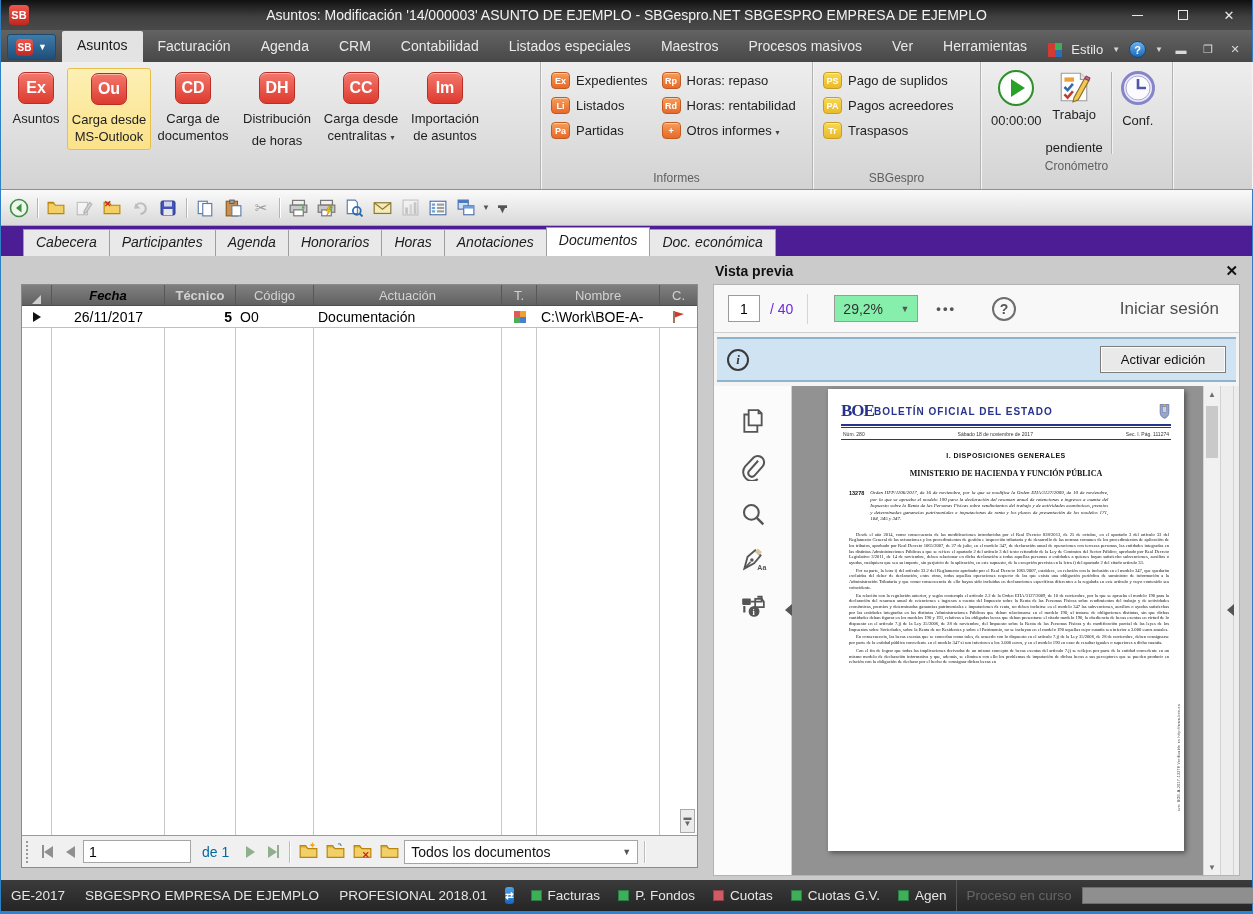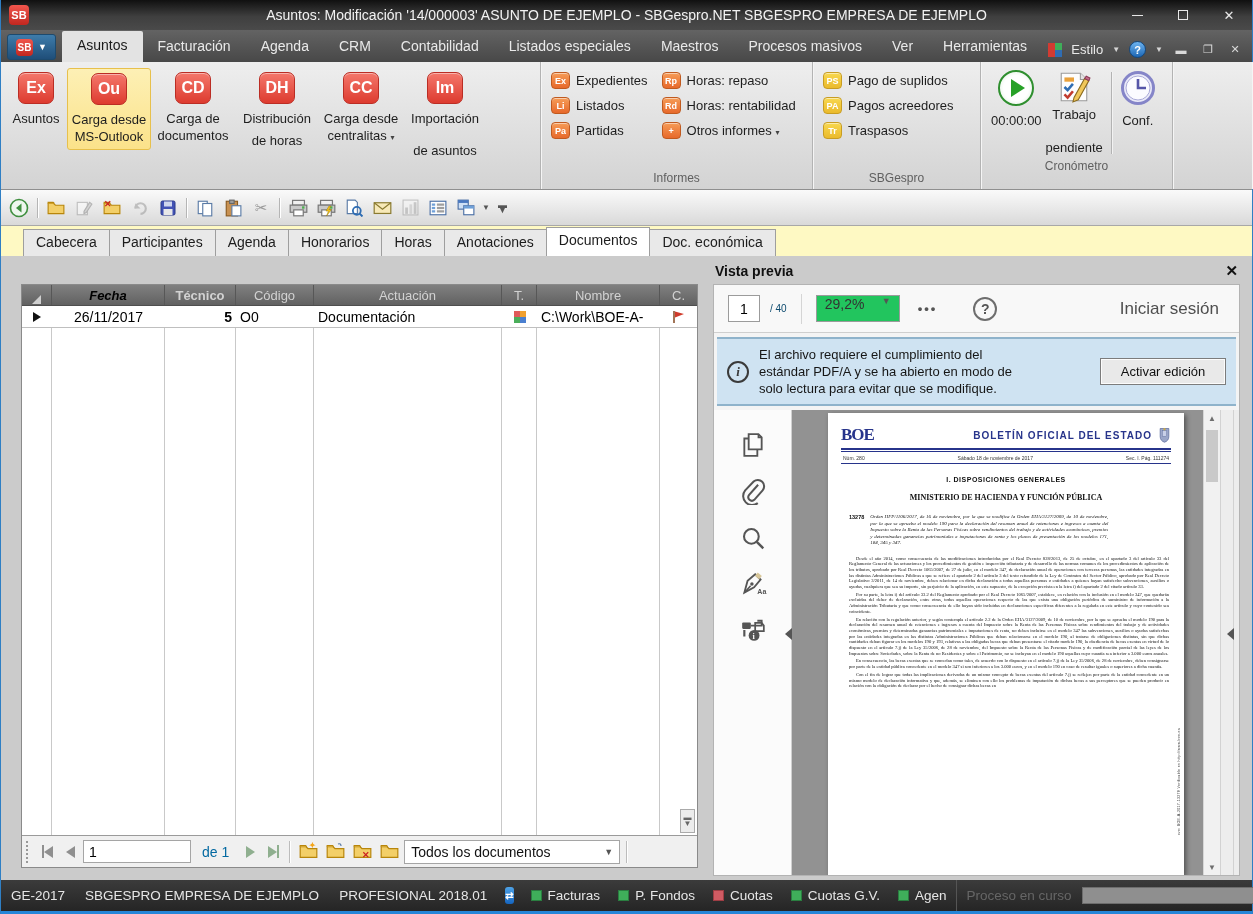--- a/index.html
+++ b/index.html
@@ -71,21 +71,21 @@
   
   #qtoolbar { position:absolute; left:0; top:190px; width:100%; height:36px;
     background:linear-gradient(#fafafa,#d9d9d9); border-bottom:1px solid #a8a8a8; display:flex; align-items:center; gap:4px; padding:0 6px; }
   .tbtn { width:24px; height:24px; display:flex; align-items:center; justify-content:center; }
   .tsep { width:1px; height:20px; background:#b5b5b5; box-shadow:1px 0 0 #fff; margin:0 2px; }
   .gray { filter:grayscale(1) opacity(.45); }
   .cut-glyph { font-size:15px; color:#9a9a9a; }
   .ovf { display:flex; flex-direction:column; align-items:center; line-height:5px; color:#555; font-size:9px; margin-left:4px; }
 
   
-  #tabstrip { position:absolute; left:0; top:226px; width:100%; height:30px; background:#fef9c3; display:flex; align-items:flex-end; padding-left:22px; }
+  #tabstrip { position:absolute; left:0; top:226px; width:100%; height:30px; background:#4c1d95; display:flex; align-items:flex-end; padding-left:22px;font-style:italic; }
   .doctab { font-size:14px; color:#1c1c1c; background:#e9e9e9; border:1px solid #9e9e9e; border-bottom:none; padding:4px 12px 6px 12px; margin-right:-1px; }
   .doctab.active { background:#fff; position:relative; z-index:2; padding-bottom:8px; margin-top:-2px; }
 
   
   #workspace { position:absolute; left:0; top:256px; width:100%; height:624px; background:#cbcbcb; }
   #gridpanel { position:absolute; left:20px; top:28px; width:677px; height:584px; border:1px solid #8a8a8a; background:#fff; display:flex; flex-direction:column; }
   #gridhead { display:flex; height:21px; background:linear-gradient(#808080,#616161); border-bottom:1px solid #4e4e4e; }
   .hcell { color:#d2d2d2; font-size:13px; display:flex; align-items:center; justify-content:center; border-right:1px solid #575757; overflow:hidden; }
   .hcell.sort { color:#000; font-weight:bold; font-style:italic; }
   .hc0{width:30px;} .hc1{width:113px;} .hc2{width:71px;font-weight:bold;} .hc3{width:78px;} .hc4{width:188px;} .hc5{width:35px;} .hc6{width:123px;} .hc7{width:37px; border-right:none;}
@@ -101,34 +101,34 @@
   #navigator { display:flex; align-items:center; height:32px; border-top:1px solid #9a9a9a; background:#f0f0f0; padding:0 4px; gap:3px; }
   .dragdots { width:5px; height:22px; border-left:2px dotted #999; margin-right:3px; }
   .navbtn { width:20px; height:22px; display:flex; align-items:center; justify-content:center; }
   .nav-tri-l { width:0; height:0; border-right:9px solid #8f8f8f; border-top:6px solid transparent; border-bottom:6px solid transparent; }
   .nav-tri-r { width:0; height:0; border-left:9px solid #8faf8f; border-top:6px solid transparent; border-bottom:6px solid transparent; }
   .nav-bar { width:2px; height:13px; background:#8f8f8f; }
   .nav-bar.g { background:#8faf8f; }
   #navpage { width:108px; height:23px; border:1px solid #a5a5a5; font-size:14px; padding:0 5px; font-family:"Liberation Sans",sans-serif; }
   .nav-of { font-size:14px; color:#0369a1; padding:0 8px; }
   .nav-sep { width:1px; height:22px; background:#bcbcbc; box-shadow:1px 0 0 #fff; margin:0 3px; }
-  #navfilter { width:216px; height:24px; background:#fff; border:1px solid #a5a5a5; display:flex; align-items:center; font-size:14px; color:#111; padding:0 6px; }
+  #navfilter { width:234px; height:24px; background:#fff; border:1px solid #a5a5a5; display:flex; align-items:center; font-size:14px; color:#111; padding:0 6px; }
   #navfilter .caret { margin-left:auto; color:#555; font-size:9px; }
 
   
   #preview { position:absolute; left:708px; top:4px; width:535px; height:616px; }
   #pvheader { display:flex; align-items:center; height:22px; padding:0 6px; }
   #pvtitle { font-weight:bold; font-size:14px; color:#101010; }
   #pvclose { margin-left:auto; font-weight:bold; font-size:15px; color:#111; }
   #pvbox { position:absolute; left:4px; top:24px; right:4px; bottom:0; border:1px solid #b3b3b3; background:#f4f4f4; display:flex; flex-direction:column; }
   #pvtoolbar { height:48px; background:#f8f8f8; border-bottom:1px solid #cfcfcf; display:flex; align-items:center; padding:0 14px; gap:10px; }
   #pvpage { width:32px; height:27px; border:1px solid #9b9b9b; text-align:center; font-size:14px; font-family:"Liberation Sans",sans-serif; }
-  .pv-pages { font-size:10px; color:#0c4a6e; }
+  .pv-pages { font-size:14px; color:#6d28d9; }
   .pv-tsep { width:1px; height:30px; background:#d5d5d5; margin:0 4px; }
-  #pvzoom { width:84px; height:27px; border:1px solid #9b9b9b; background:#22c55e; display:flex; font-size:14px; color:#333; padding:0 8px; }
+  #pvzoom { width:84px; height:27px; border:1px solid #9b9b9b; background:#86efac; display:flex; align-items:center; font-size:14px; color:#333; padding:0 8px;margin-left:12px; }
   #pvzoom .caret { margin-left:auto; font-size:9px; color:#555; }
   .pv-more { font-size:13px; color:#555; letter-spacing:2px; font-weight:bold; margin-left:8px; }
   .pv-help { width:24px; height:24px; border-radius:50%; border:2px solid #6e6e6e; color:#555; font-size:14px; font-weight:bold;
     display:flex; align-items:center; justify-content:center; margin-left:26px; }
   .pv-signin { font-size:17px; color:#4f4f4f; margin-left:auto; margin-right:6px; }
 
   #pvbanner { margin:4px 3px; background:#cfe3f2; border-top:2px solid #8fb3cb; border-bottom:2px solid #8fb3cb;
     display:flex; align-items:center; padding:7px 10px; gap:10px; }
   .info-circ { min-width:22px; width:22px; height:22px; border-radius:50%; border:2px solid #3a3a3a; color:#3a3a3a;
     font-size:13px; font-weight:bold; font-style:italic; display:flex; align-items:center; justify-content:center; font-family:"Liberation Serif",serif; }
@@ -139,21 +139,21 @@
   #pvcontent { flex:1; display:flex; min-height:0; }
   #pdfsidebar { width:78px; background:#fbfbfb; border-right:1px solid #d0d0d0; display:flex; flex-direction:column; align-items:center; padding-top:22px; gap:20px; position:relative; }
   #pdfsidebar svg { display:block; }
   .side-collapse { position:absolute; right:-1px; top:218px; width:0; height:0; border-right:7px solid #555; border-top:6px solid transparent; border-bottom:6px solid transparent; }
   #pdfviewer { flex:1; background:#929292; position:relative; overflow:hidden; }
   #pdfpage { position:absolute; left:36px; top:3px; width:356px; height:462px; background:#fff; box-shadow:2px 2px 5px rgba(0,0,0,.45); padding:12px 13px 0 13px; overflow:hidden; }
 
   
   .boe-head { display:flex; align-items:center; }
   .boe-logo { color:#27348b; font-weight:bold; font-size:17px; letter-spacing:-1px; font-family:"Liberation Serif",serif; }
-  .boe-mast { flex:1; text-align:right; color:#27348b; font-weight:bold; font-size:10px; letter-spacing:1px; }
+  .boe-mast { flex:1; text-align:left; color:#27348b; font-weight:bold; font-size:10px; letter-spacing:1px; }
   .boe-rule { height:2px; background:#27348b; margin-top:3px; }
   .boe-rule.thin { height:1px; margin-top:1px; }
   .boe-meta { display:flex; font-size:5px; color:#333; margin-top:2px; padding:1px 2px; border-bottom:1px solid #27348b; padding-bottom:2px; }
   .boe-meta .c { flex:1; text-align:center; }
   .boe-sec { text-align:center; font-size:7px; font-weight:bold; color:#111; margin-top:12px; letter-spacing:.5px; }
   .boe-min { text-align:center; font-size:8px; font-weight:bold; color:#111; margin-top:10px; font-family:"Liberation Serif",serif; }
   .boe-item { display:flex; margin-top:12px; gap:6px; padding:0 8px; }
   .boe-itemno { font-size:5.5px; font-weight:bold; color:#111; }
   .boe-summary { font-size:5px; line-height:6.5px; font-style:italic; color:#111; text-align:justify; font-family:"Liberation Serif",serif; width:238px; }
   .boe-body { margin-top:9px; padding:0 2px 0 8px; }
@@ -370,21 +370,21 @@
           <span class="lbl" style="margin-top:5px">de horas</span>
         </div>
         <div class="bigbtn">
           <span class="ricon-lg">CC</span>
           <span class="lbl">Carga desde</span>
           <span class="lbl" style="margin-top:0"><span>centralitas</span> <span class="ddcaret">▾</span></span>
         </div>
         <div class="bigbtn">
           <span class="ricon-lg">Im</span>
           <span class="lbl">Importación</span>
-          <span class="lbl" style="margin-top:15px">de asuntos</span>
+          <span class="lbl" style="margin-top:0">de asuntos</span>
         </div>
       </div>
     </div>
 
     <div class="rgroup" style="width:272px">
       <div class="rgroup-body" style="gap:2px">
         <div class="smallrows">
           <div class="smallitem">
             <span class="ricon-sm ricon-or">Ex</span>
             <span class="lbl">Expedientes</span>
@@ -685,21 +685,20 @@
           <div id="pvzoom">
             <span>29,2%</span>
             <span class="caret">▼</span>
           </div>
           <span class="pv-more">•••</span>
           <span class="pv-help">?</span>
           <span class="pv-signin">Iniciar sesión</span>
         </div>
         <div id="pvbanner">
           <span class="info-circ">i</span>
-          <span class="msg">El archivo requiere el cumplimiento del estándar PDF/A y se ha abierto en modo de solo lectura para evitar que se modifique.</span>
           <button>Activar edición</button>
         </div>
         <div id="pvcontent">
           <div id="pdfsidebar">
             <svg width="26" height="26">
                 <use href="#s-pages"></use>
               </svg>
             <svg width="27" height="27">
                 <use href="#s-clip"></use>
               </svg>

